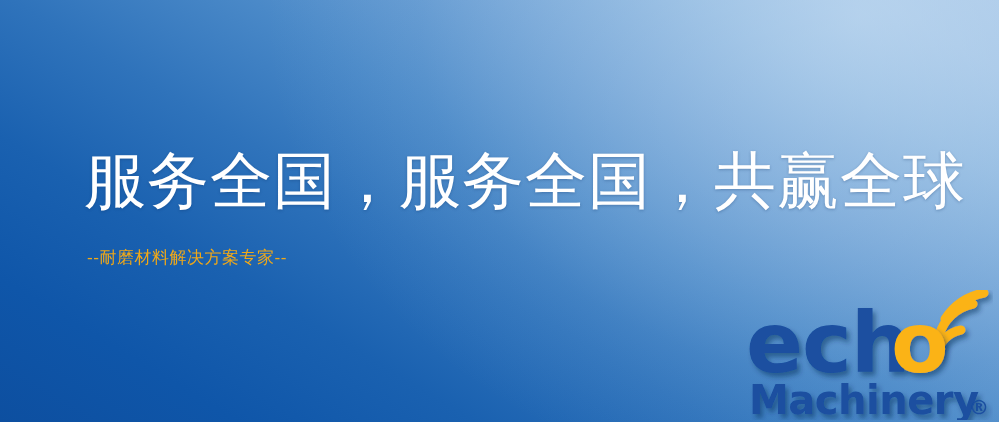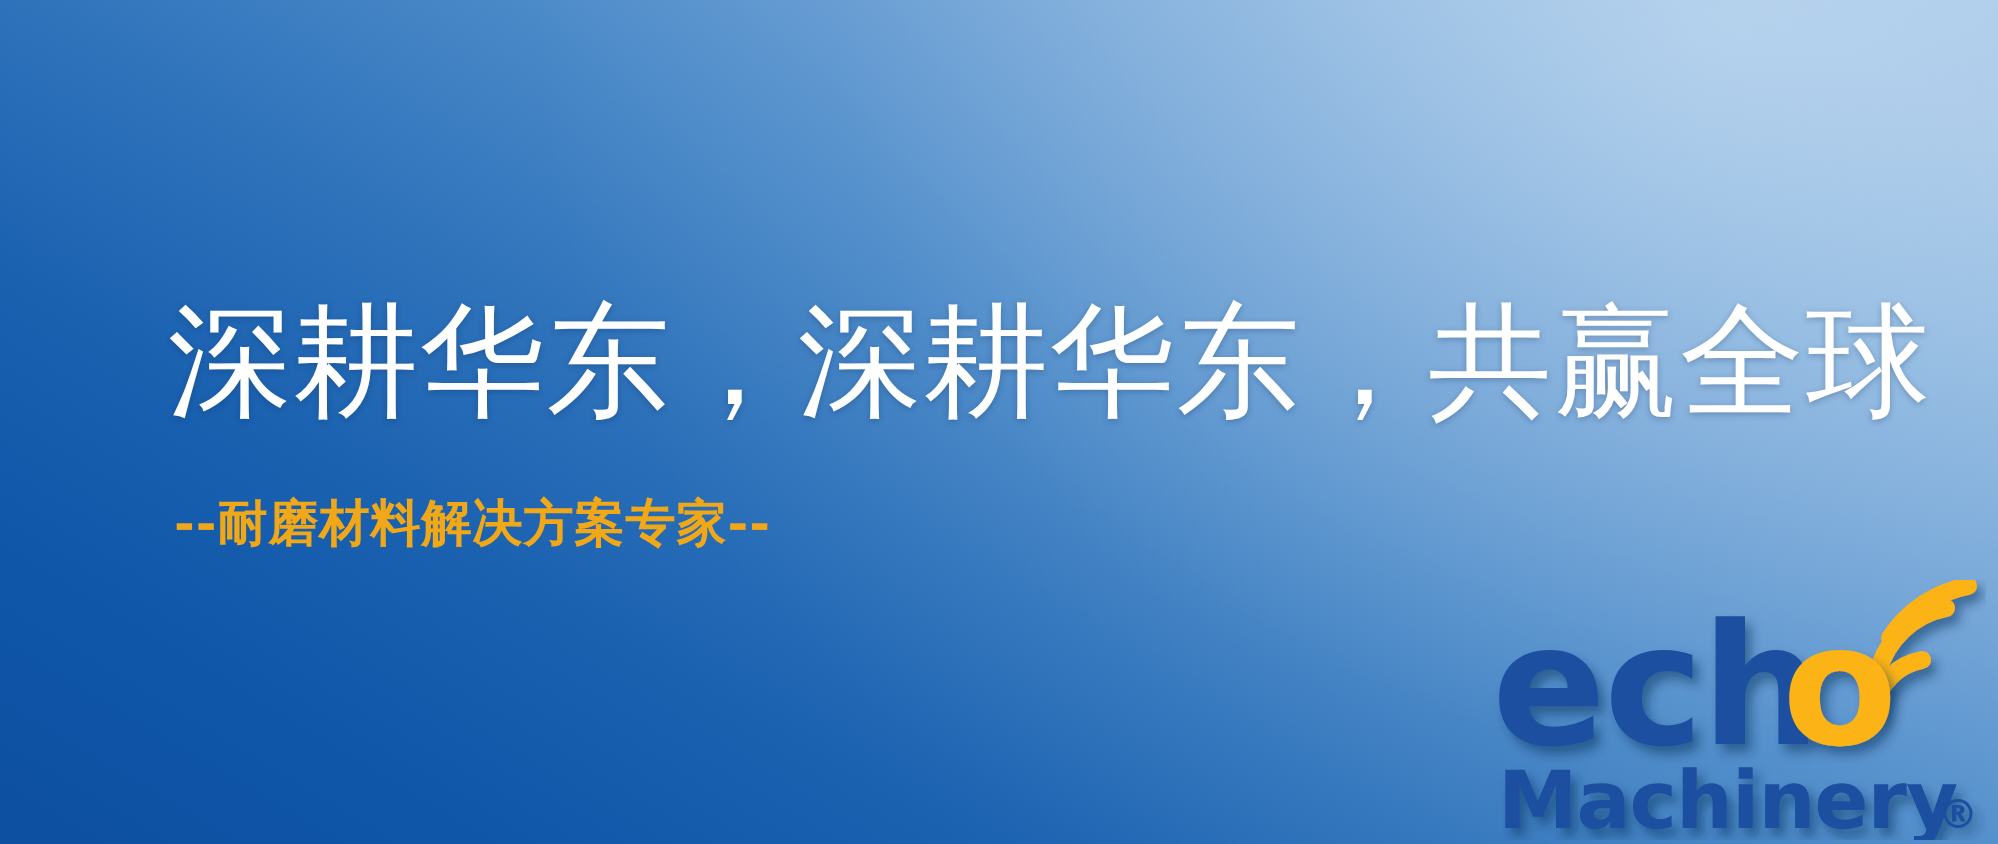--- a/index.html
+++ b/index.html
@@ -58,23 +58,23 @@
     letter-spacing: 1px;
     white-space: nowrap;
     text-shadow: 0 1px 3px rgba(12,48,95,0.30);
   }
 
   #subtitle {
     margin: 0;
     padding-top: 32px;
     padding-left: 3px;
     font-family: "DejaVu Serif", "Liberation Serif", serif;
-    font-size: 25px;
+    font-size: 17px;
     line-height: 1.2;
-    font-weight: 700;
+    font-weight: 400;
     color: #f0a818;
     letter-spacing: 0.5px;
     white-space: nowrap;
   }
 
   
   #logo {
     position: absolute;
     right: 6px;
     bottom: 2px;
@@ -87,21 +87,21 @@
     width: 100%;
     height: 100%;
   }
 </style>
 </head>
 <body>
 
 <div id="banner">
 
   <div class="text-block">
-    <h1 id="headline">深耕华东，深耕华东，共赢全球</h1>
+    <h1 id="headline">服务全国，服务全国，共赢全球</h1>
     <p id="subtitle">--耐磨材料解决方案专家--</p>
   </div>
 
   <div id="logo">
     <svg viewBox="0 0 252 130" xmlns="http://www.w3.org/2000/svg" aria-hidden="true">
       <defs>
         <filter id="dshadow" x="-25%" y="-25%" width="160%" height="170%">
           <feDropShadow dx="3" dy="4" stdDeviation="2.6" flood-color="#0b2c57" flood-opacity="0.48"></feDropShadow>
         </filter>
       </defs>

